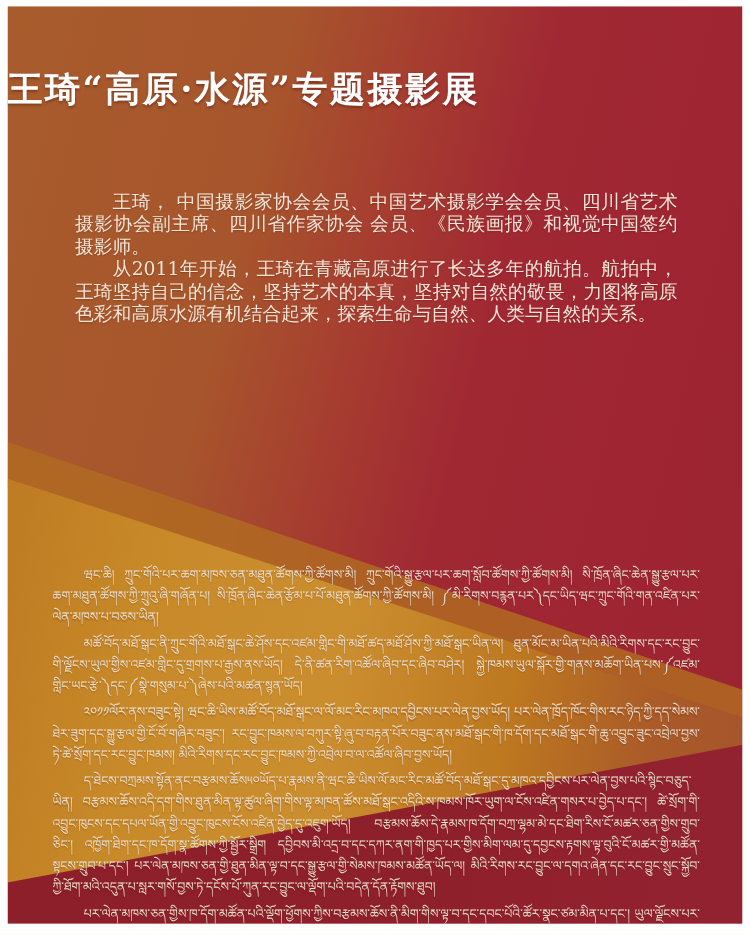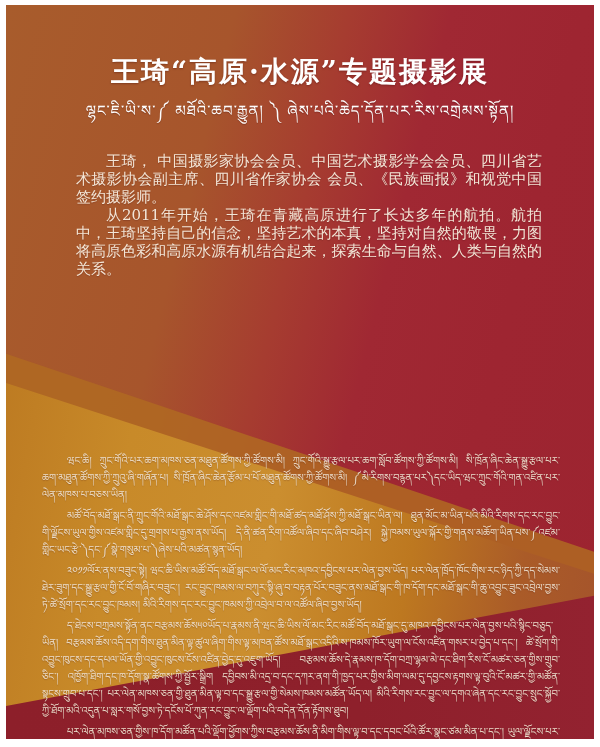--- a/index.html
+++ b/index.html
@@ -13,28 +13,28 @@
             #a02833 58%, #9e2531 75%, #9c2430 100%);}
   .bg-wedge-shadow{clip-path:polygon(0 47.5%, 100% 74.5%, 100% 78%, 0 52.5%);
             background:#b06a22;opacity:.85;}
   .bg-wedge{clip-path:polygon(0 51.5%, 100% 77.5%, 100% 81.5%, 0 96%);
             background:linear-gradient(100deg,
               #b8741f 0%, #c88a29 28%, #cb8e2f 50%,
               #bd7820 70%, #aa5b28 86%, #a4532c 100%);}
   .bg-bottom{clip-path:polygon(0 95.5%, 100% 80.5%, 100% 100%, 0 100%);
             background:linear-gradient(to right,#8d1f2a 0%,#8e202b 60%,#932230 100%);}
 
-  .title-wrap{position:absolute;left:0;right:0;top:51px;text-align:center;color:#ffffff;}
+  .title-wrap{position:absolute;left:0;right:0;top:51px;color:#ffffff;}
   .title{font-family:"DejaVu Serif","Liberation Serif",serif;font-weight:bold;
          font-size:28px;letter-spacing:2px;line-height:1.15;
          text-shadow:0 1px 2px rgba(60,10,10,.35);}
   .subtitle{margin-top:6px;font-size:15px;letter-spacing:1px;color:#fdfdfd;
             font-family:"DejaVu Sans",sans-serif;text-shadow:0 1px 1px rgba(60,10,10,.3);}
 
-  .cn-body{position:absolute;left:70px;right:52px;top:147px;color:#f3e6d7;
+  .cn-body{position:absolute;left:54px;right:52px;top:147px;color:#f3e6d7;
            font-family:"DejaVu Serif","Liberation Serif",serif;
            font-size:15px;line-height:18px;text-align:justify;
            text-shadow:0 1px 1px rgba(70,15,15,.25);}
   .cn-body p{margin:0;text-indent:2em;}
 
   .bo-body{position:absolute;left:36px;right:34px;top:447px;color:#ecdfcd;
            font-size:10px;line-height:17px;text-align:justify;
            font-family:"DejaVu Sans",sans-serif;
            text-shadow:0 1px 1px rgba(70,15,15,.25);}
   .bo-body p{margin:0 0 4px 0;text-indent:2.5em;}
@@ -44,21 +44,20 @@
 
 <div class="stage">
   <div class="poster">
     <div class="bg-layer bg-base"></div>
     <div class="bg-layer bg-wedge-shadow"></div>
     <div class="bg-layer bg-wedge"></div>
     <div class="bg-layer bg-bottom"></div>
 
     <div class="title-wrap">
       <div class="title">王琦“高原·水源”专题摄影展</div>
-      <div class="subtitle">ལྷང་ཇི་ཡི་ས་༼ མཐོའི་ཆབ་རྒྱུན། ༽ ཞེས་པའི་ཆེད་དོན་པར་རིས་འགྲེམས་སྟོན།</div>
     </div>
 
     <div class="cn-body">
       <p>王琦，  中国摄影家协会会员、中国艺术摄影学会会员、四川省艺术摄影协会副主席、四川省作家协会 会员、《民族画报》和视觉中国签约摄影师。</p>
       <p>从2011年开始，王琦在青藏高原进行了长达多年的航拍。航拍中，王琦坚持自己的信念，坚持艺术的本真，坚持对自然的敬畏，力图将高原色彩和高原水源有机结合起来，探索生命与自然、人类与自然的关系。</p>
     </div>
 
     <div class="bo-body">
       <p>ཝང་ཆི། ཀྲུང་གོའི་པར་ཆག་མཁས་ཅན་མཐུན་ཚོགས་ཀྱི་ཚོགས་མི། ཀྲུང་གོའི་སྒྱུ་རྩལ་པར་ཆག་སློབ་ཚོགས་ཀྱི་ཚོགས་མི། སི་ཁྲོན་ཞིང་ཆེན་སྒྱུ་རྩལ་པར་ཆག་མཐུན་ཚོགས་ཀྱི་ཀྲུའུ་ཞི་གཞོན་པ། སི་ཁྲོན་ཞིང་ཆེན་རྩོམ་པ་པོ་མཐུན་ཚོགས་ཀྱི་ཚོགས་མི། ༼མི་རིགས་བརྙན་པར༽དང་ཡིད་ཝང་ཀྲུང་གོའི་གན་འཛིན་པར་ལེན་མཁས་པ་བཅས་ཡིན།</p>
       <p>མཚོ་བོད་མཐོ་སྒང་ནི་ཀྲུང་གོའི་མཐོ་སྒང་ཆེ་ཤོས་དང་འཛམ་གླིང་གི་མཐོ་ཚད་མཐོ་ཤོས་ཀྱི་མཐོ་སྒང་ཡིན་ལ། ཐུན་མོང་མ་ཡིན་པའི་མིའི་རིགས་དང་རང་བྱུང་གི་ལྗོངས་ཡུལ་གྱིས་འཛམ་གླིང་དུ་གྲགས་པ་རྒྱས་ནས་ཡོད། དེ་ནི་ཚན་རིག་འཚོལ་ཞིབ་དང་ཞིབ་བཤེར། སྐྱེ་ཁམས་ཡུལ་སྐོར་གྱི་གནས་མཆོག་ཡིན་པས་༼འཛམ་གླིང་ཡང་རྩེ་༽དང་༼སྣེ་གསུམ་པ་༽ཞེས་པའི་མཚན་སྙན་ཡོད།</p>

